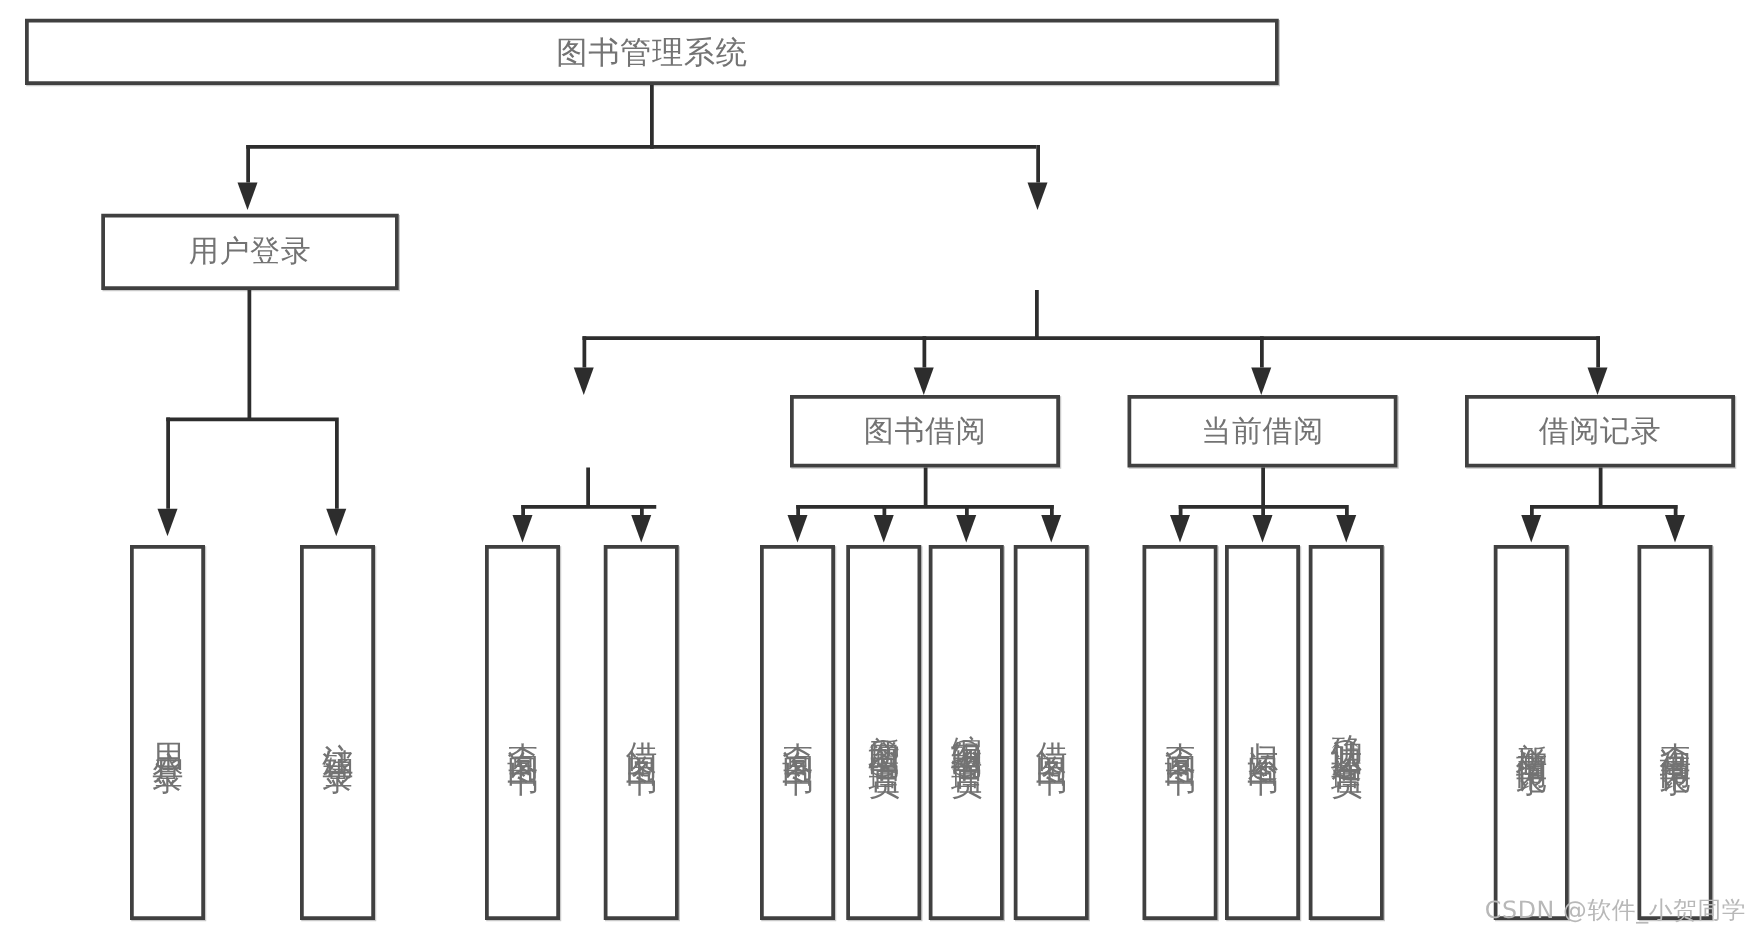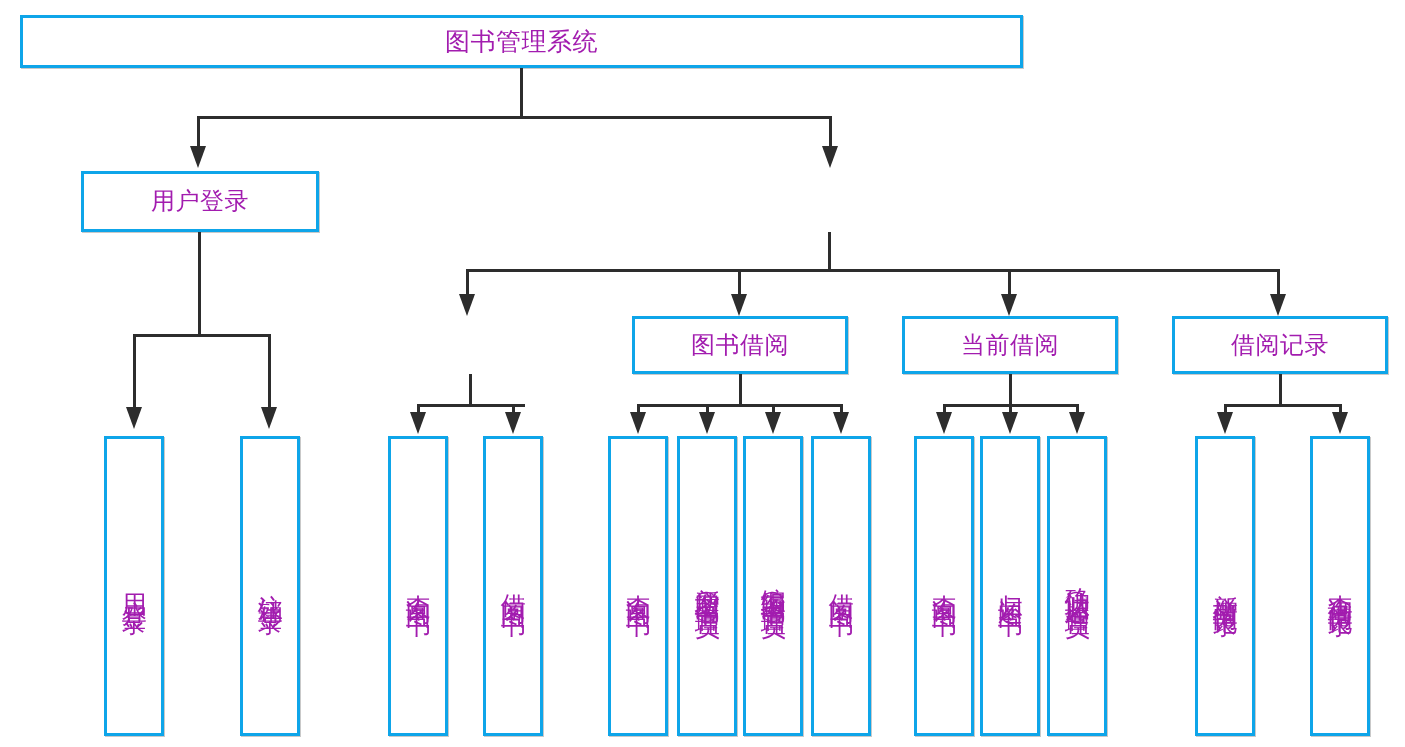--- a/index.html
+++ b/index.html
@@ -15,25 +15,25 @@
     width: 1405px;
     height: 747px;
     background: #ffffff;
     overflow: hidden;
   }
   
   .node {
     position: absolute;
     box-sizing: border-box;
     background: #ffffff;
-    border: 3px solid #0ea5e9;
+    border: 3px solid #404040;
     display: flex;
     align-items: center;
     justify-content: center;
-    color: #a21caf;
+    color: #737373;
     line-height: 1.18;
     box-shadow: 1px 1px 0 0 #c9c9c9;
   }
   .node.h {
     font-size: 24px;
     letter-spacing: 0.5px;
   }
   .node.root {
     font-size: 25px;
   }
@@ -199,14 +199,15 @@
     <span>确认归还（管理员）</span>
   </div>
 
   <div class="node v tall" style="left:1195px; top:436px; width:60px; height:300px;">
     <span>新增借阅记录</span>
   </div>
   <div class="node v tall" style="left:1310px; top:436px; width:60px; height:300px;">
     <span>查询借阅记录</span>
   </div>
 
+  <div id="watermark">CSDN @软件_小贺同学</div>
 
 </div>
 
 </body></html>

